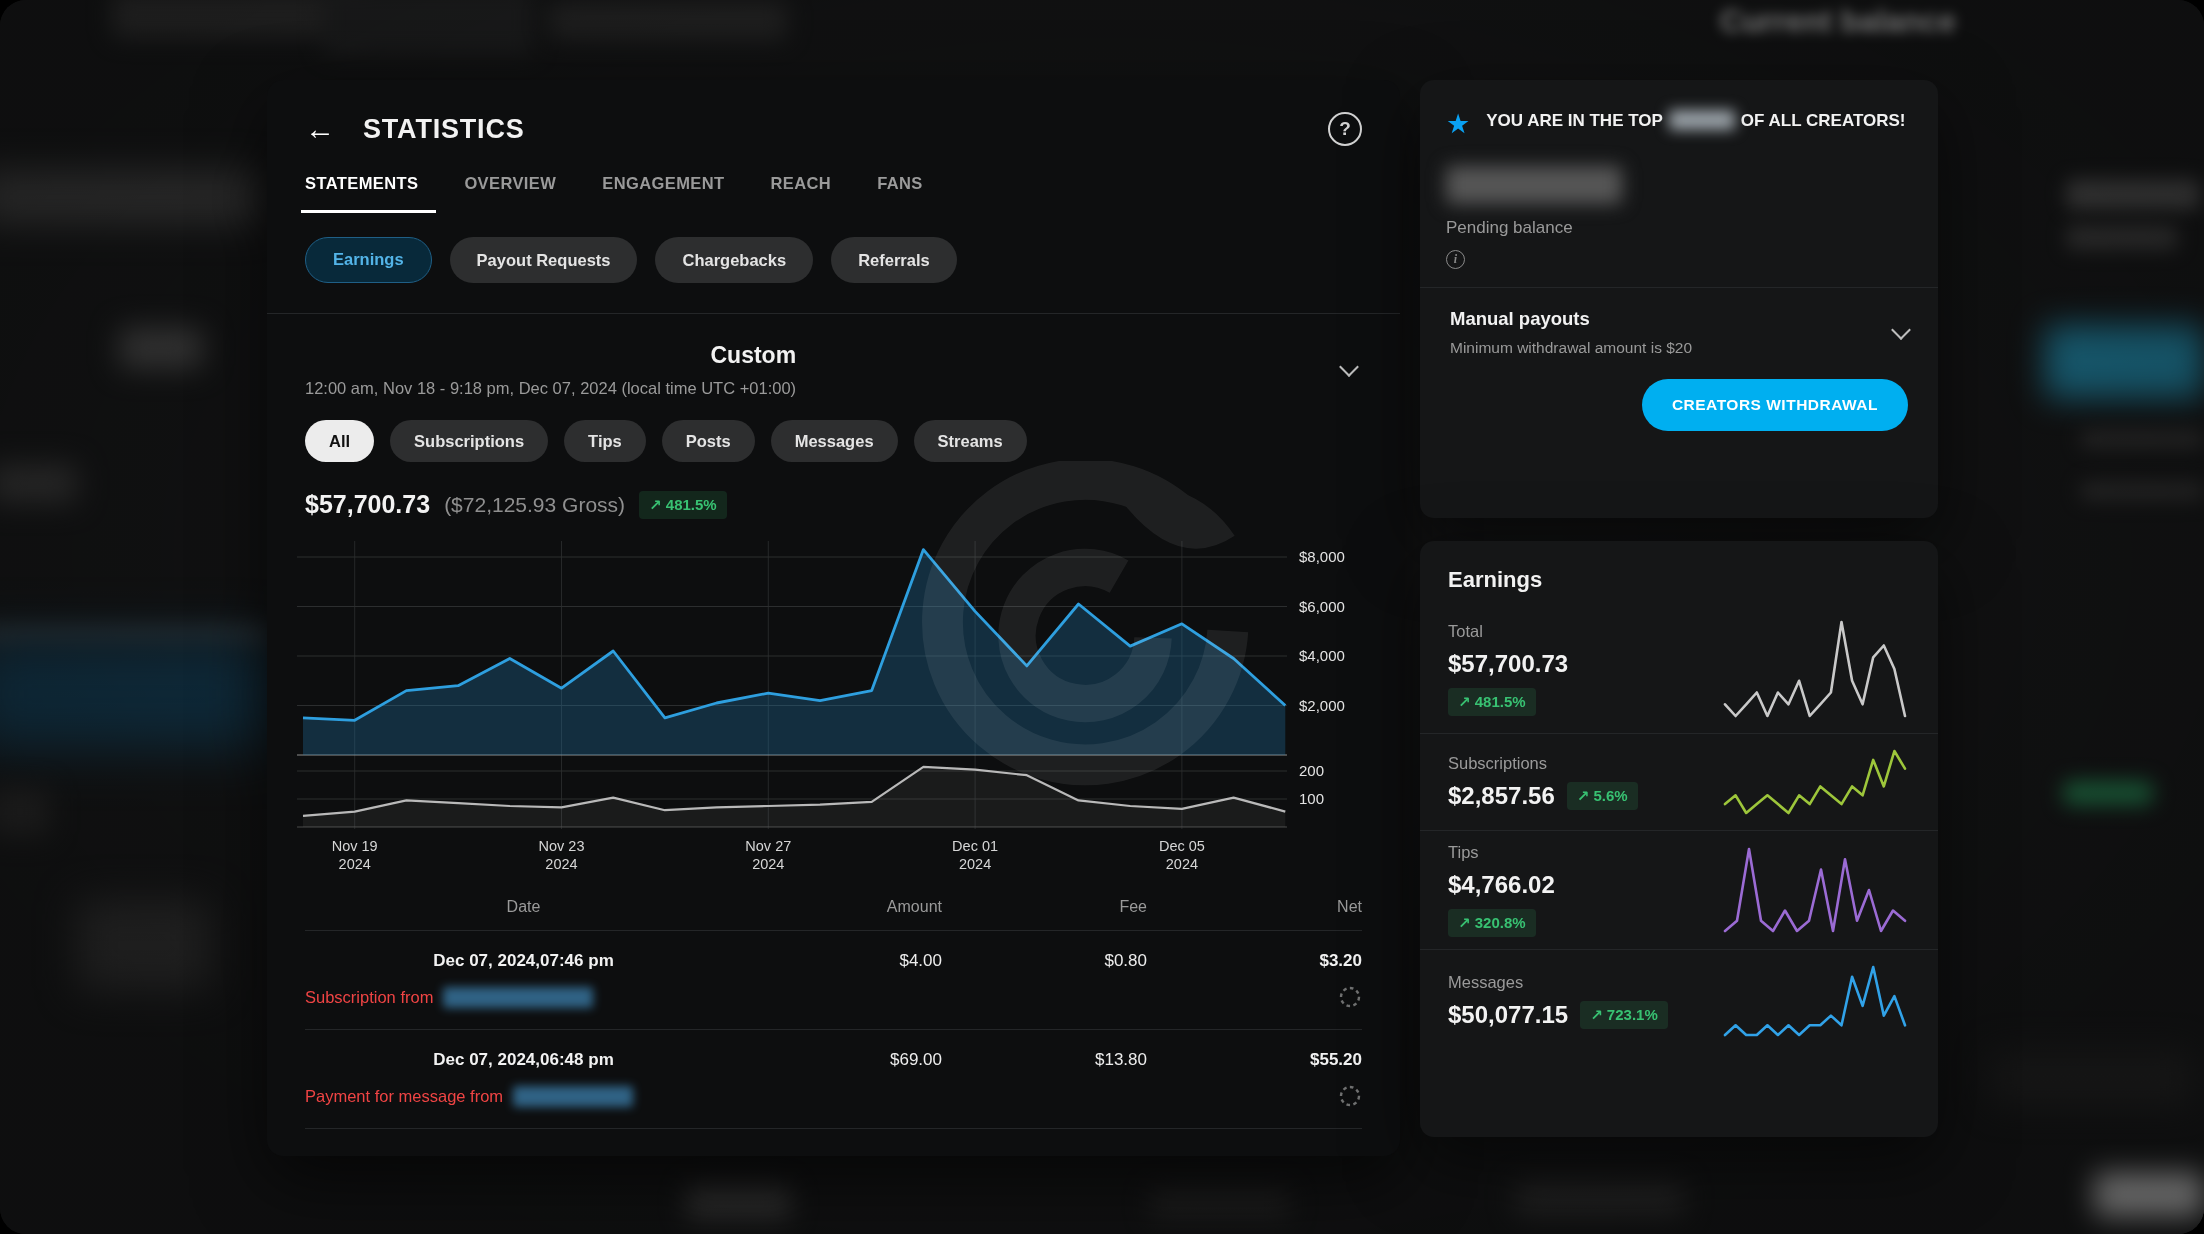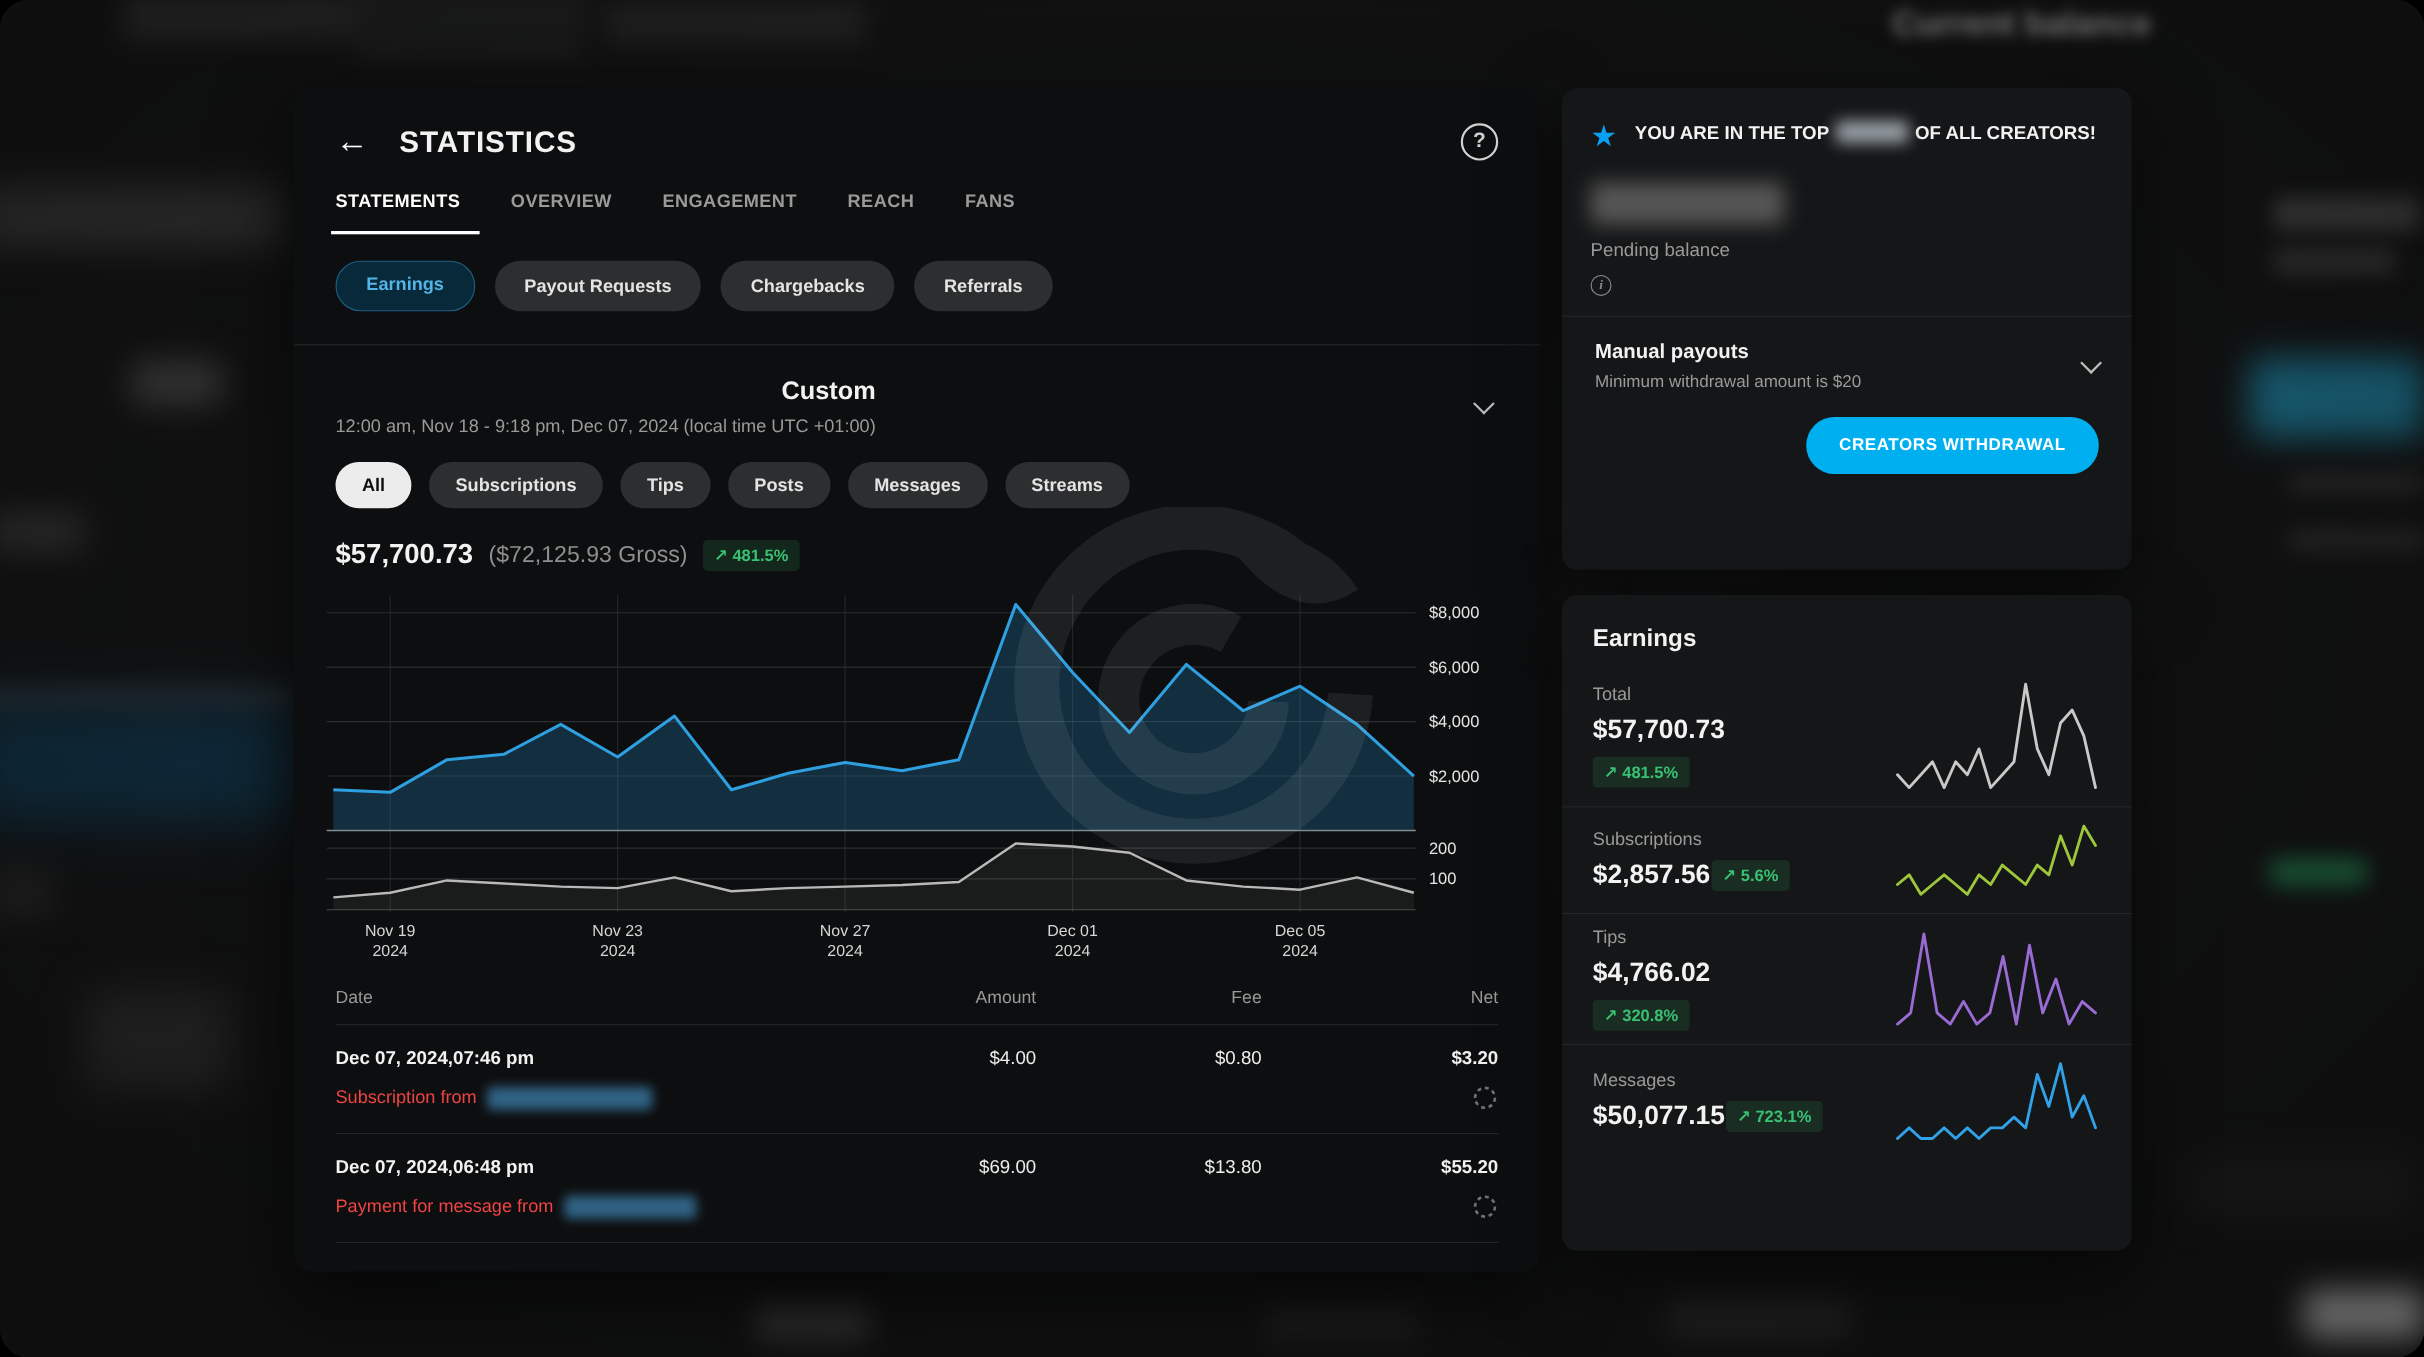--- a/index.html
+++ b/index.html
@@ -95,21 +95,21 @@
   .badge {
     display:inline-block; background:rgba(56,193,114,0.14); color:#38c172;
     font-size:15px; font-weight:700; padding:5px 10px; border-radius:4px; white-space:nowrap;
   }
 
   .chart-wrap { position:relative; padding: 6px 12px 0 28px; }
   .watermark { position:absolute; left:648px; top:-60px; width:340px; height:340px; opacity:0.07; pointer-events:none; z-index:2; }
 
   .tx-table { margin-top: 14px; padding: 0 38px; }
   .tx-head { display:flex; color:#9a9a9a; font-size:16px; padding: 8px 0 14px; border-bottom:1px solid #242628; }
-  .c-date { flex:1; text-align:left; }
+  .c-date { flex:1; text-align:center; }
   .c-amount { width:200px; text-align:right; }
   .c-fee { width:205px; text-align:right; }
   .c-net { width:215px; text-align:right; }
   .tx-main { display:flex; padding: 20px 0 4px; font-size:17px; align-items:baseline; }
   .tx-main .c-date { font-weight:700; }
   .tx-main .c-amount, .tx-main .c-fee { color:#ededed; }
   .tx-main .c-net { font-weight:700; }
   .tx-sub { display:flex; align-items:center; padding: 10px 0 20px; font-size:16.5px; color:#ef4444; border-bottom:1px solid #242628; }
   .user-chip { display:inline-block; height:21px; background:#346c92; border-radius:3px; filter:blur(5px); opacity:.9; margin-left:10px; }
   .chip-w1 { width:150px; } .chip-w2 { width:120px; }
@@ -151,21 +151,21 @@
     border-radius:26px; font-size:15.5px; font-weight:700; letter-spacing:.5px;
     font-family:"Liberation Sans","DejaVu Sans",sans-serif;
   }
 
   .earn-title { font-size:22px; font-weight:700; padding: 26px 28px 12px; }
   .sec { display:flex; justify-content:space-between; align-items:center; padding: 12px 28px; }
   .sec + .sec { border-top:1px solid #242628; }
   .sec-label { font-size:16.5px; color:#9a9a9a; margin-bottom:9px; }
   .sec-value { font-size:24px; font-weight:700; }
   .sec-badge-row { margin-top:10px; }
-  .sec-valrow { display:flex; align-items:center; gap:1px; }
+  .sec-valrow { display:flex; align-items:center; gap:12px; }
   .spark { flex:none; }
 </style>
 </head>
 <body>
 
 <div class="stage">
 
   <div class="bg">
     <div class="shape bs1"></div>
     <div class="shape bs2"></div>

